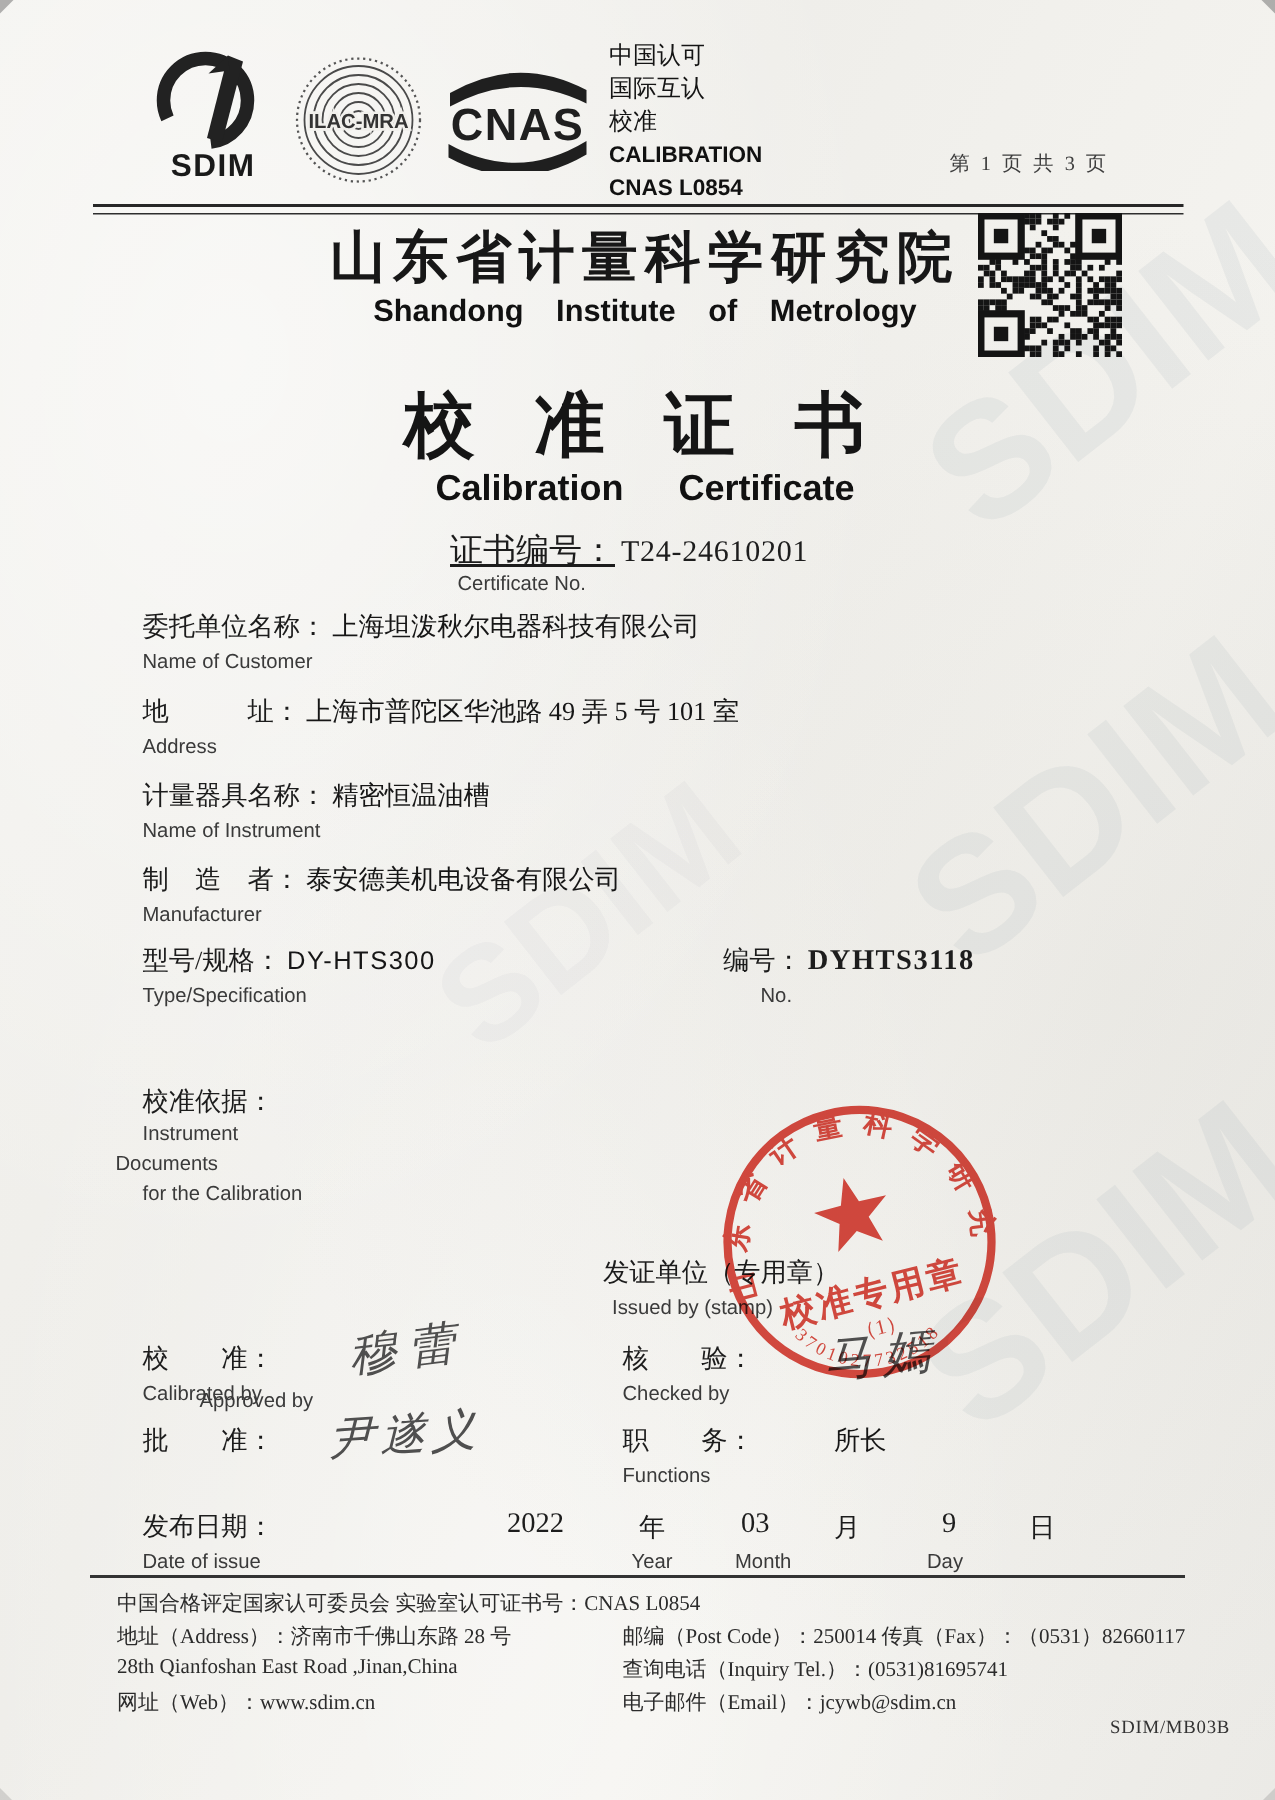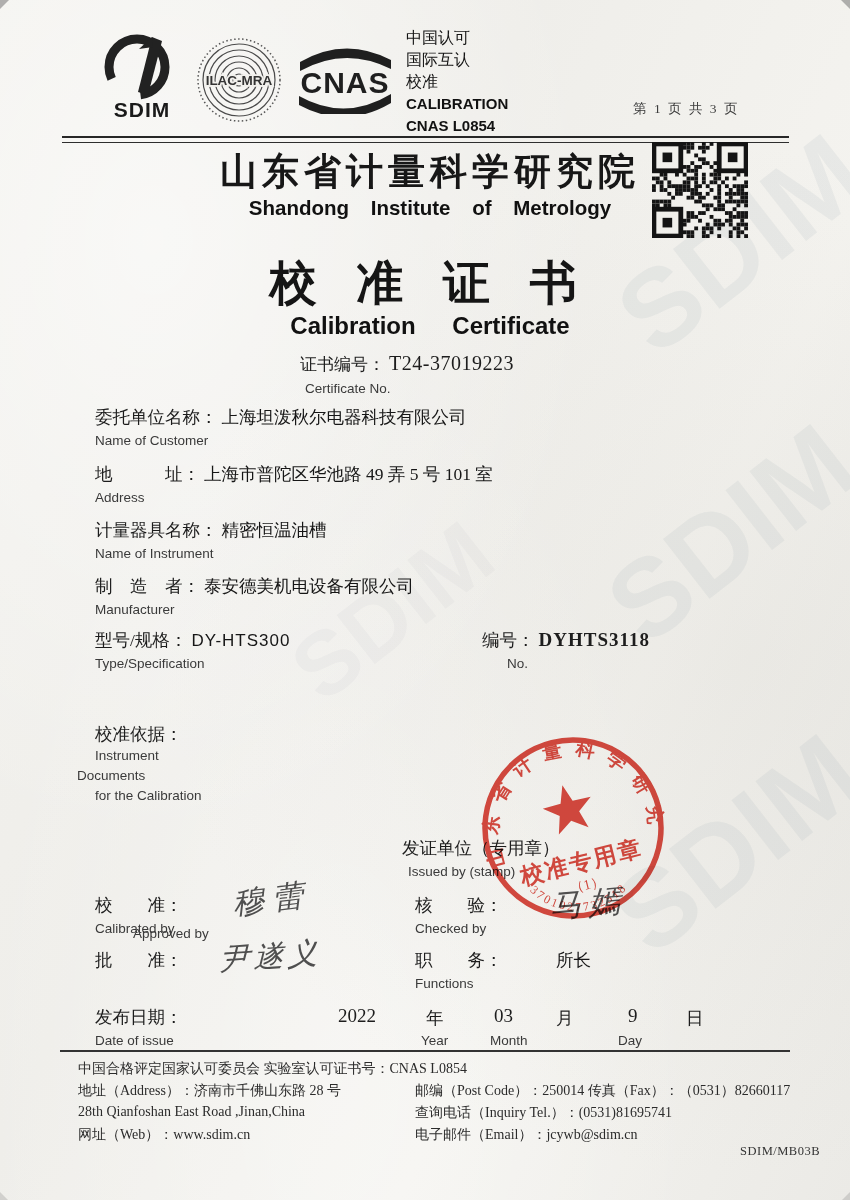--- a/index.html
+++ b/index.html
@@ -296,22 +296,22 @@
         <rect x="79" y="11" width="10" height="10"></rect>
         <rect x="2" y="70" width="28" height="28" fill="none" stroke="#141414" stroke-width="5"></rect>
         <rect x="11" y="79" width="10" height="10"></rect>
       </g>
     </svg>
 
   <div class="abs" style="left:150px;top:312px;width:560px;text-align:center;font-family:'Liberation Sans',sans-serif;font-size:24px;font-weight:bold;word-spacing:30px;color:#111;">Calibration Certificate</div>
   <div class="abs" style="left:150px;top:252px;width:560px;text-align:center;font-size:47px;font-weight:bold;letter-spacing:14px;color:#151515;">校 准 证 书</div>
 
   <div class="abs" style="left:300px;top:352px;">
-    <span class="cn-label" style="font-size:17px;">证书编号：</span>
-    <span style="font-size:20px;letter-spacing:.5px;">T24-37019223</span>
+    <span class="cn-label" style="font-size:22px;text-decoration:underline;">证书编号：</span>
+    <span style="font-size:20px;letter-spacing:.5px;">T24-24610201</span>
   </div>
   <div class="abs en-sub" style="left:305px;top:381px;">Certificate No.</div>
 
   <div class="abs" style="left:95px;top:405px;">
     <span class="cn-label">委托单位名称：</span>
     <span class="cn-value">上海坦泼秋尔电器科技有限公司</span>
   </div>
   <div class="abs en-sub" style="left:95px;top:433px;">Name of Customer</div>
 
   <div class="abs" style="left:95px;top:462px;">

